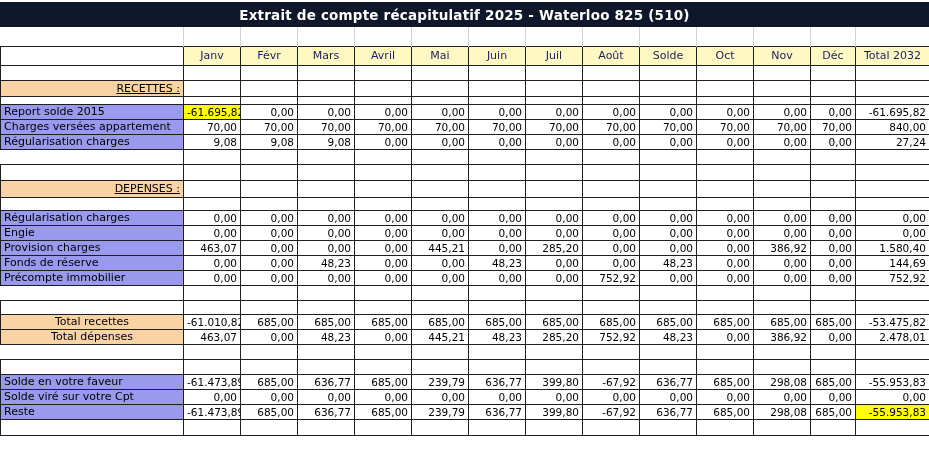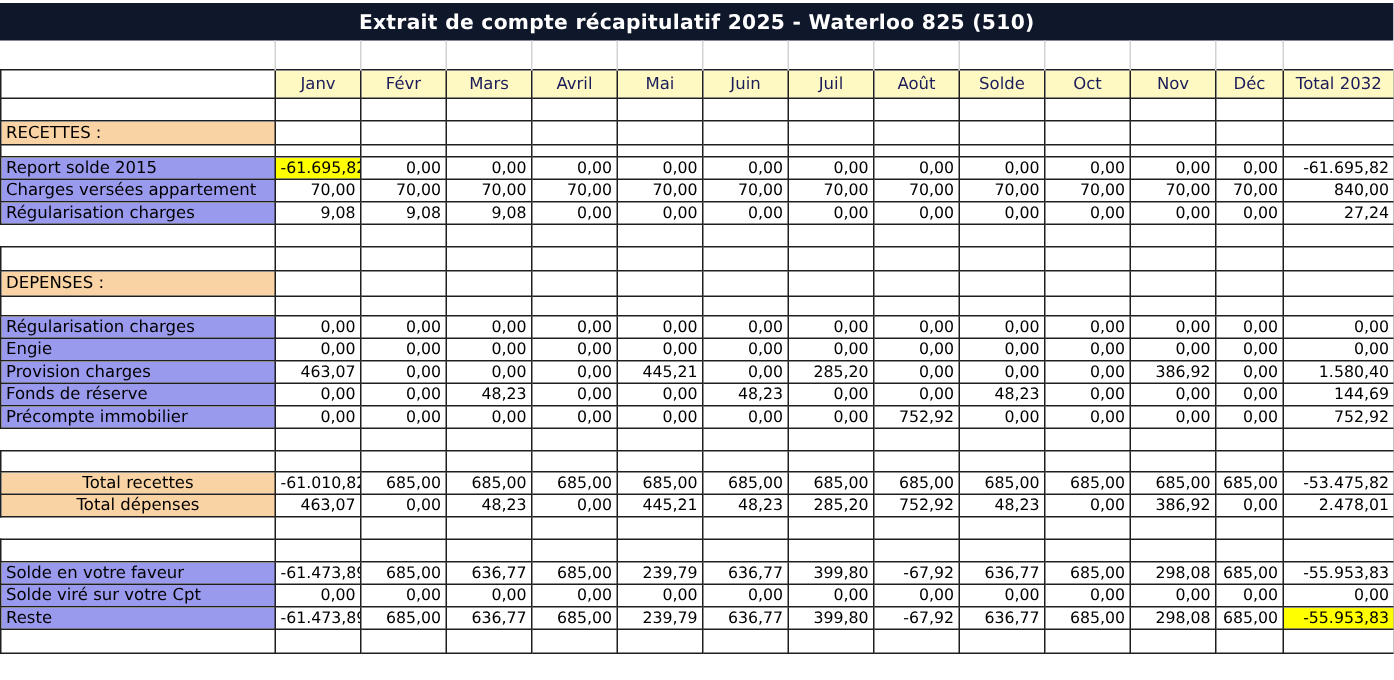--- a/index.html
+++ b/index.html
@@ -9,21 +9,21 @@
           font-weight:bold;font-size:13.5px;letter-spacing:.2px;}
   table{border-collapse:collapse;table-layout:fixed;width:929px;}
   td{padding:0 3px;font-size:10.5px;color:#000;overflow:hidden;white-space:nowrap;
      vertical-align:middle;box-sizing:border-box;}
   td.b{border:1px solid #1f1f1f;}
   td.faint{border-left:1px solid #d2d2d2;border-right:1px solid #d2d2d2;}
   td.num{text-align:right;}
   td.hdr{background:#fef9c3;color:#1c1c5a;text-align:center;font-size:11px;}
   td.lbl{font-size:11px;}
   td.lbl-data{background:#9999EE;text-align:left;}
-  td.lbl-section{background:#F9D3A4;text-align:left;}
+  td.lbl-section{background:#F9D3A4;text-align:right;text-decoration:underline;}
   td.lbl-total{background:#F9D3A4;text-align:center;}
   td.hl{background:#FFFF00;}
 </style>
 </head>
 <body>
 
 <div class="banner">
   <span>Extrait de compte récapitulatif 2025 - Waterloo 825 (510)</span>
 </div>
 

